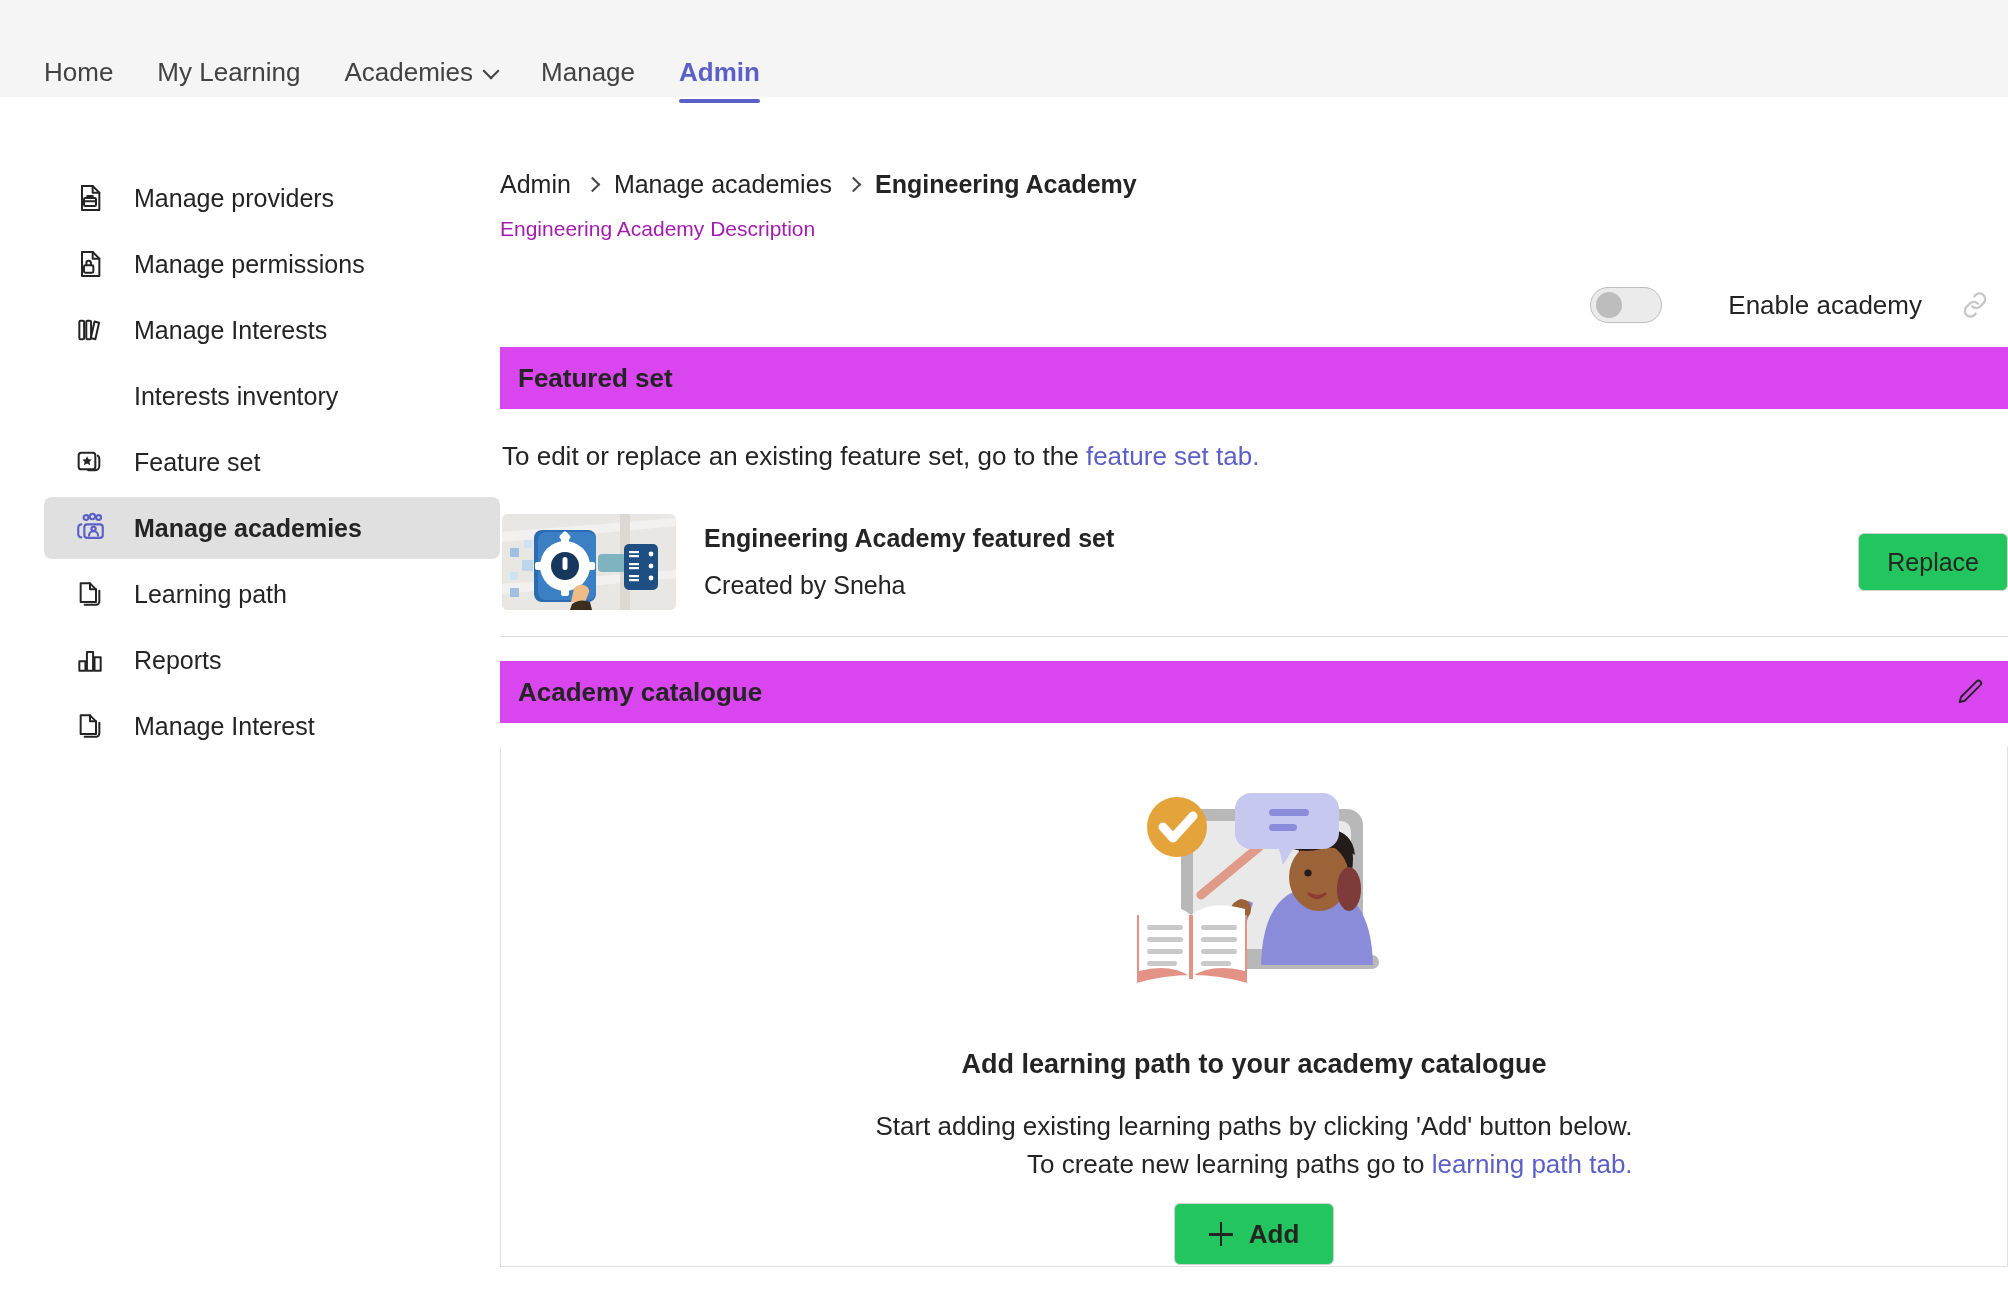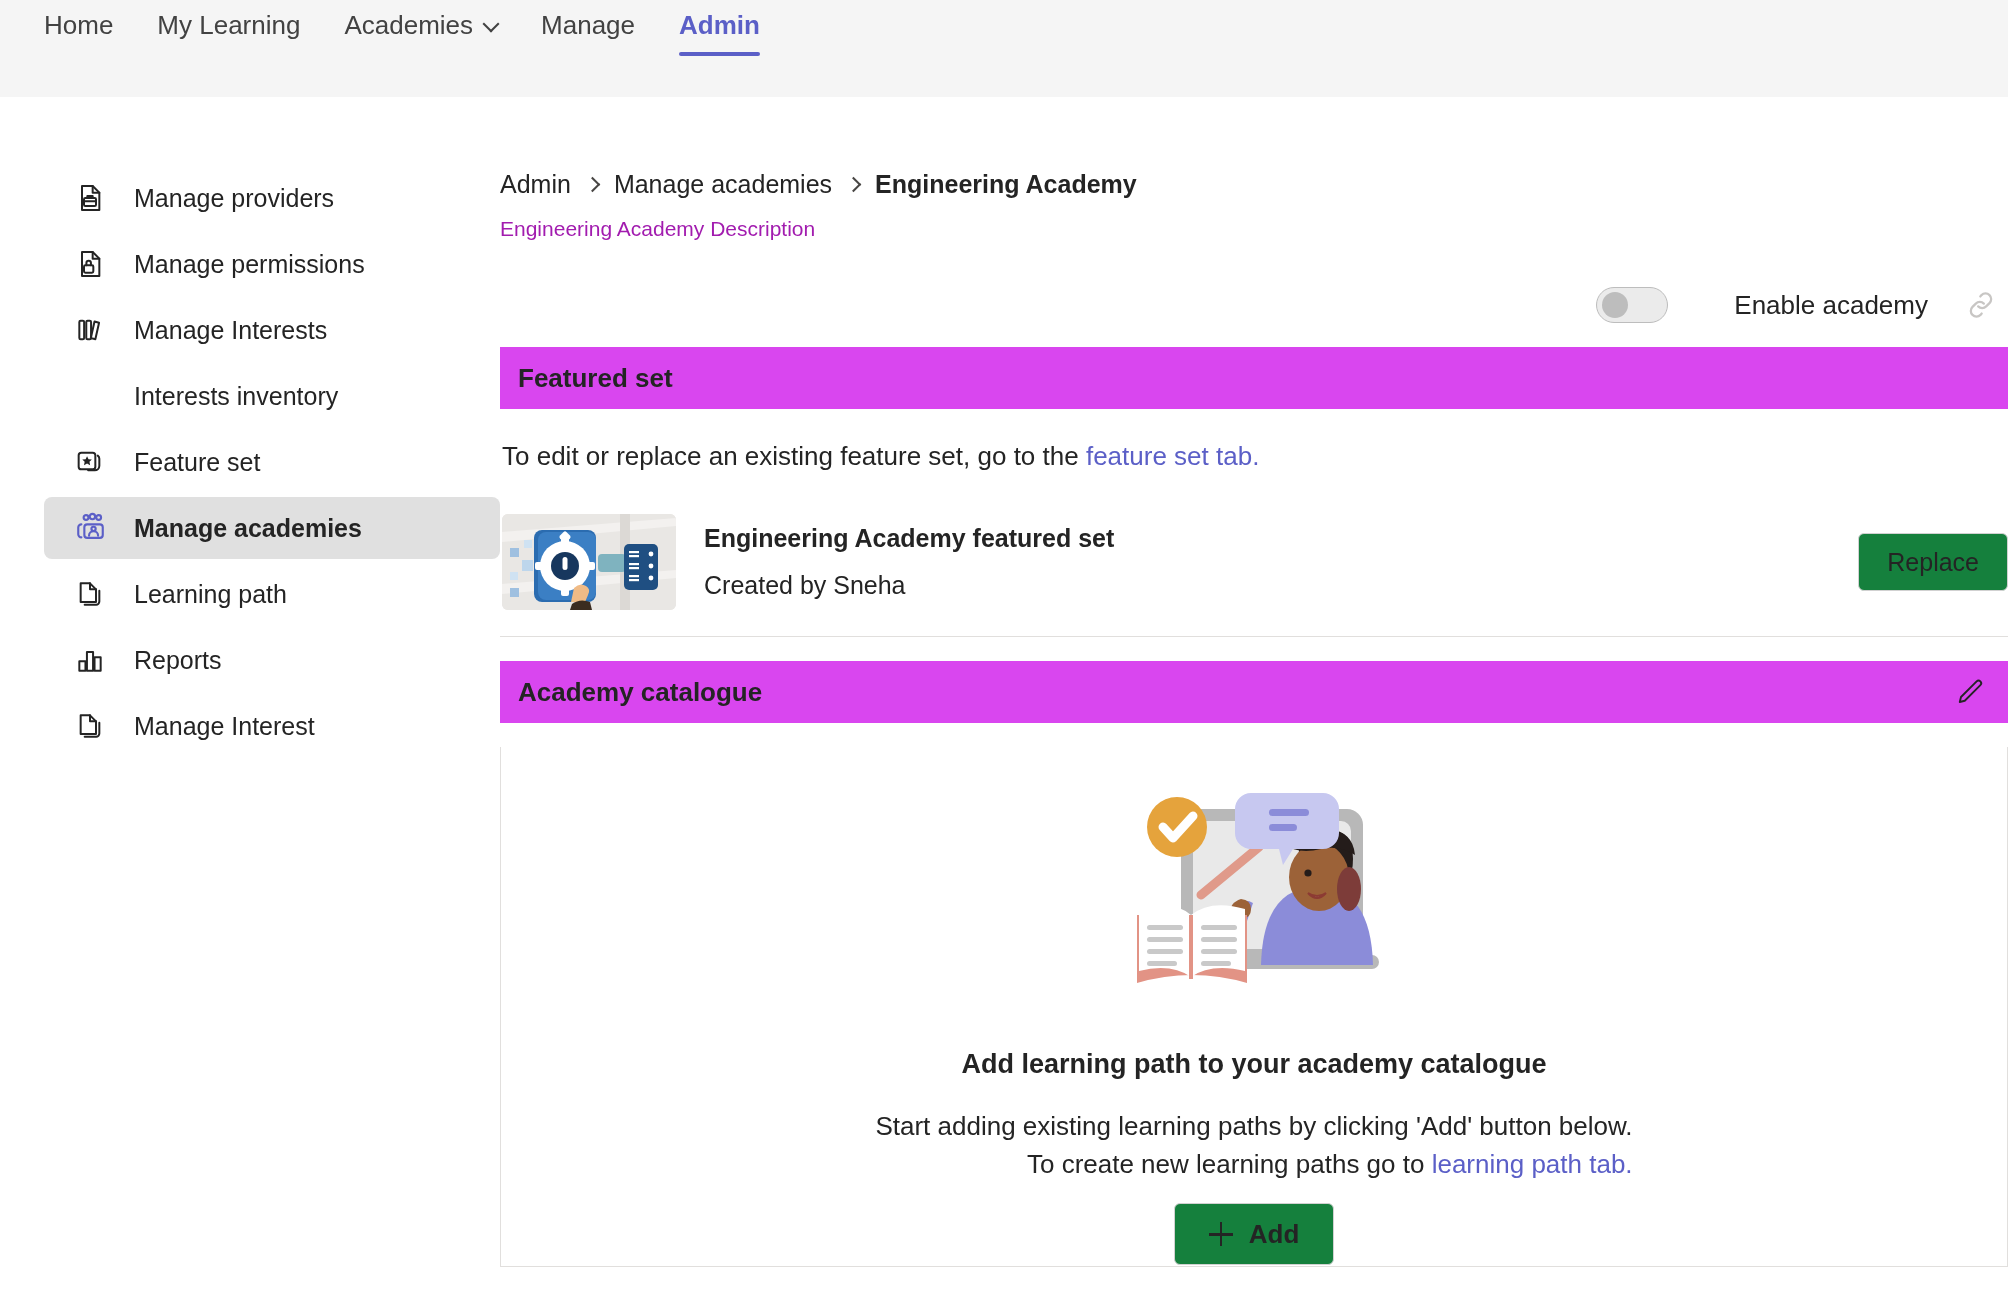--- a/index.html
+++ b/index.html
@@ -10,21 +10,21 @@
     font-family: "Liberation Sans", "DejaVu Sans", sans-serif;
     color: #252423;
     overflow: hidden;
   }
 
   
   .topnav {
     height: 97px;
     background: #f5f5f5;
     display: flex;
-    align-items: flex-start;
+    align-items: flex-end;
     padding: 0 0 0 22px;
     position: relative;
   }
   .topnav-inner { display: flex; align-items: center; height: 50px; }
   .nav-item {
     font-size: 26px;
     color: #424242;
     padding: 0 22px;
     height: 50px;
     line-height: 50px;
@@ -91,21 +91,21 @@
     display: inline-block;
     width: 11px; height: 11px;
     border-right: 2.5px solid #484644;
     border-top: 2.5px solid #484644;
     transform: rotate(45deg);
   }
   .subtitle { font-size: 21px; color: #a21caf; margin-top: 16px; }
 
   .toggle-row {
     display: flex; align-items: center; justify-content: flex-end;
-    margin-top: 46px; padding-right: 10px; gap: 0;
+    margin-top: 46px; padding-right: 16px; gap: 0;
   }
   .switch {
     width: 72px; height: 36px; border-radius: 18px;
     background: #ebebeb; border: 1.5px solid #bdbdbd;
     position: relative; cursor: pointer; flex: 0 0 72px;
   }
   .switch .knob {
     position: absolute; left: 5px; top: 50%;
     transform: translateY(-50%);
     width: 26px; height: 26px; border-radius: 50%;
@@ -136,21 +136,21 @@
     width: 174px; height: 96px;
     border-radius: 6px; overflow: hidden;
     flex: 0 0 174px; background: #e8e6e3;
   }
   .featured-meta { margin-left: 28px; flex: 1; }
   .featured-title { font-size: 25px; font-weight: 700; color: #242424; }
   .featured-sub { font-size: 25px; color: #242424; margin-top: 18px; }
   .btn {
     font-family: inherit;
     font-size: 25px;
-    background: #15803d;
+    background: #22c55e;
     border: 1.5px solid #d1d1d1;
     border-radius: 6px;
     color: #242424;
     padding: 0 28px;
     height: 58px;
     cursor: pointer;
     white-space: nowrap;
   }
 
   .catalogue-box {

